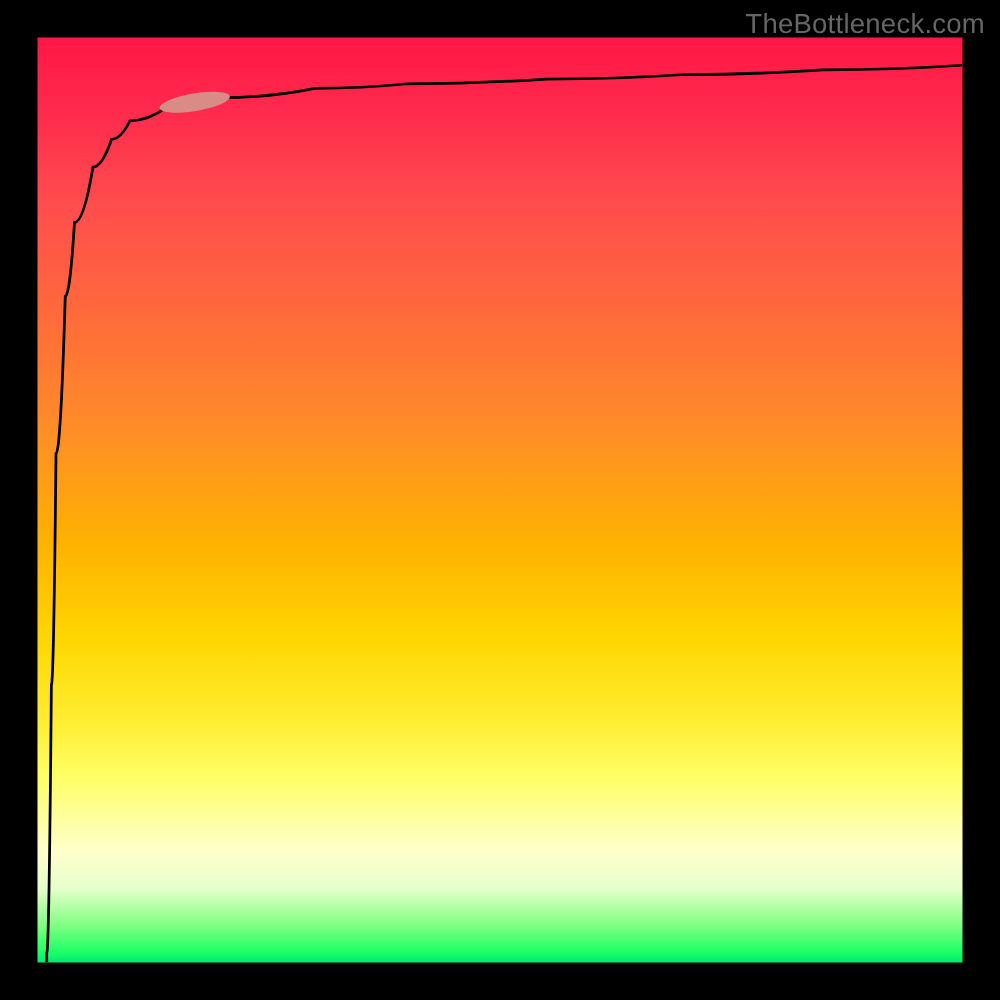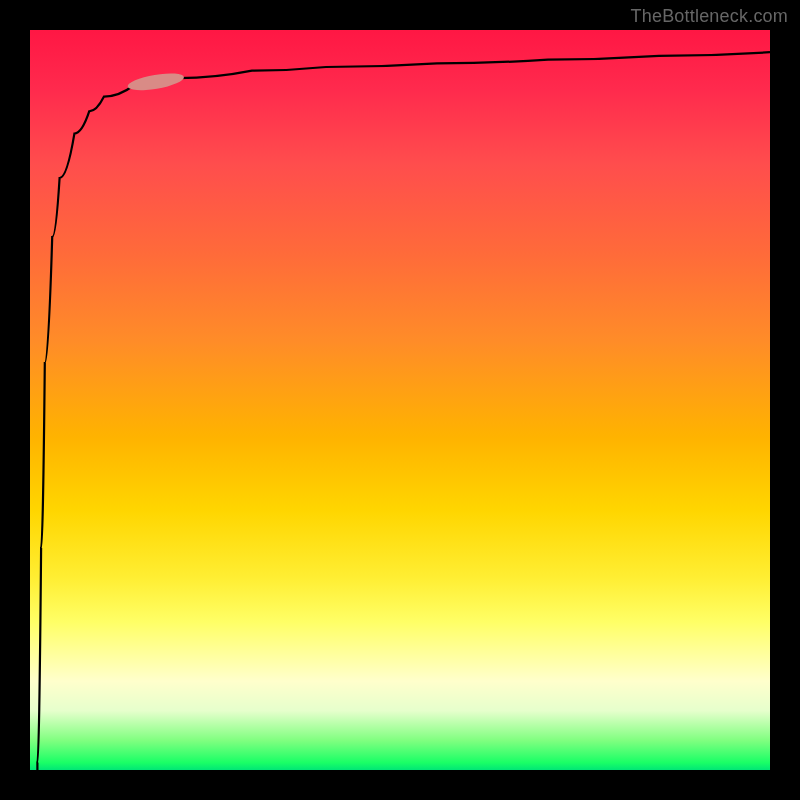--- a/index.html
+++ b/index.html
@@ -56,21 +56,21 @@
     stroke-width: 2.2;
   }
   .lozenge {
     stroke: none;
   }
   .watermark {
     position: absolute;
     top: 6px;
     right: 12px;
     color: #666;
-    font-size: 18px;
+    font-size: 22px;
     font-weight: 500;
     letter-spacing: 0.2px;
     user-select: none;
   }
 </style>
 </head>
 <body>
 
 <div class="frame">
   <div class="watermark">TheBottleneck.com</div>

